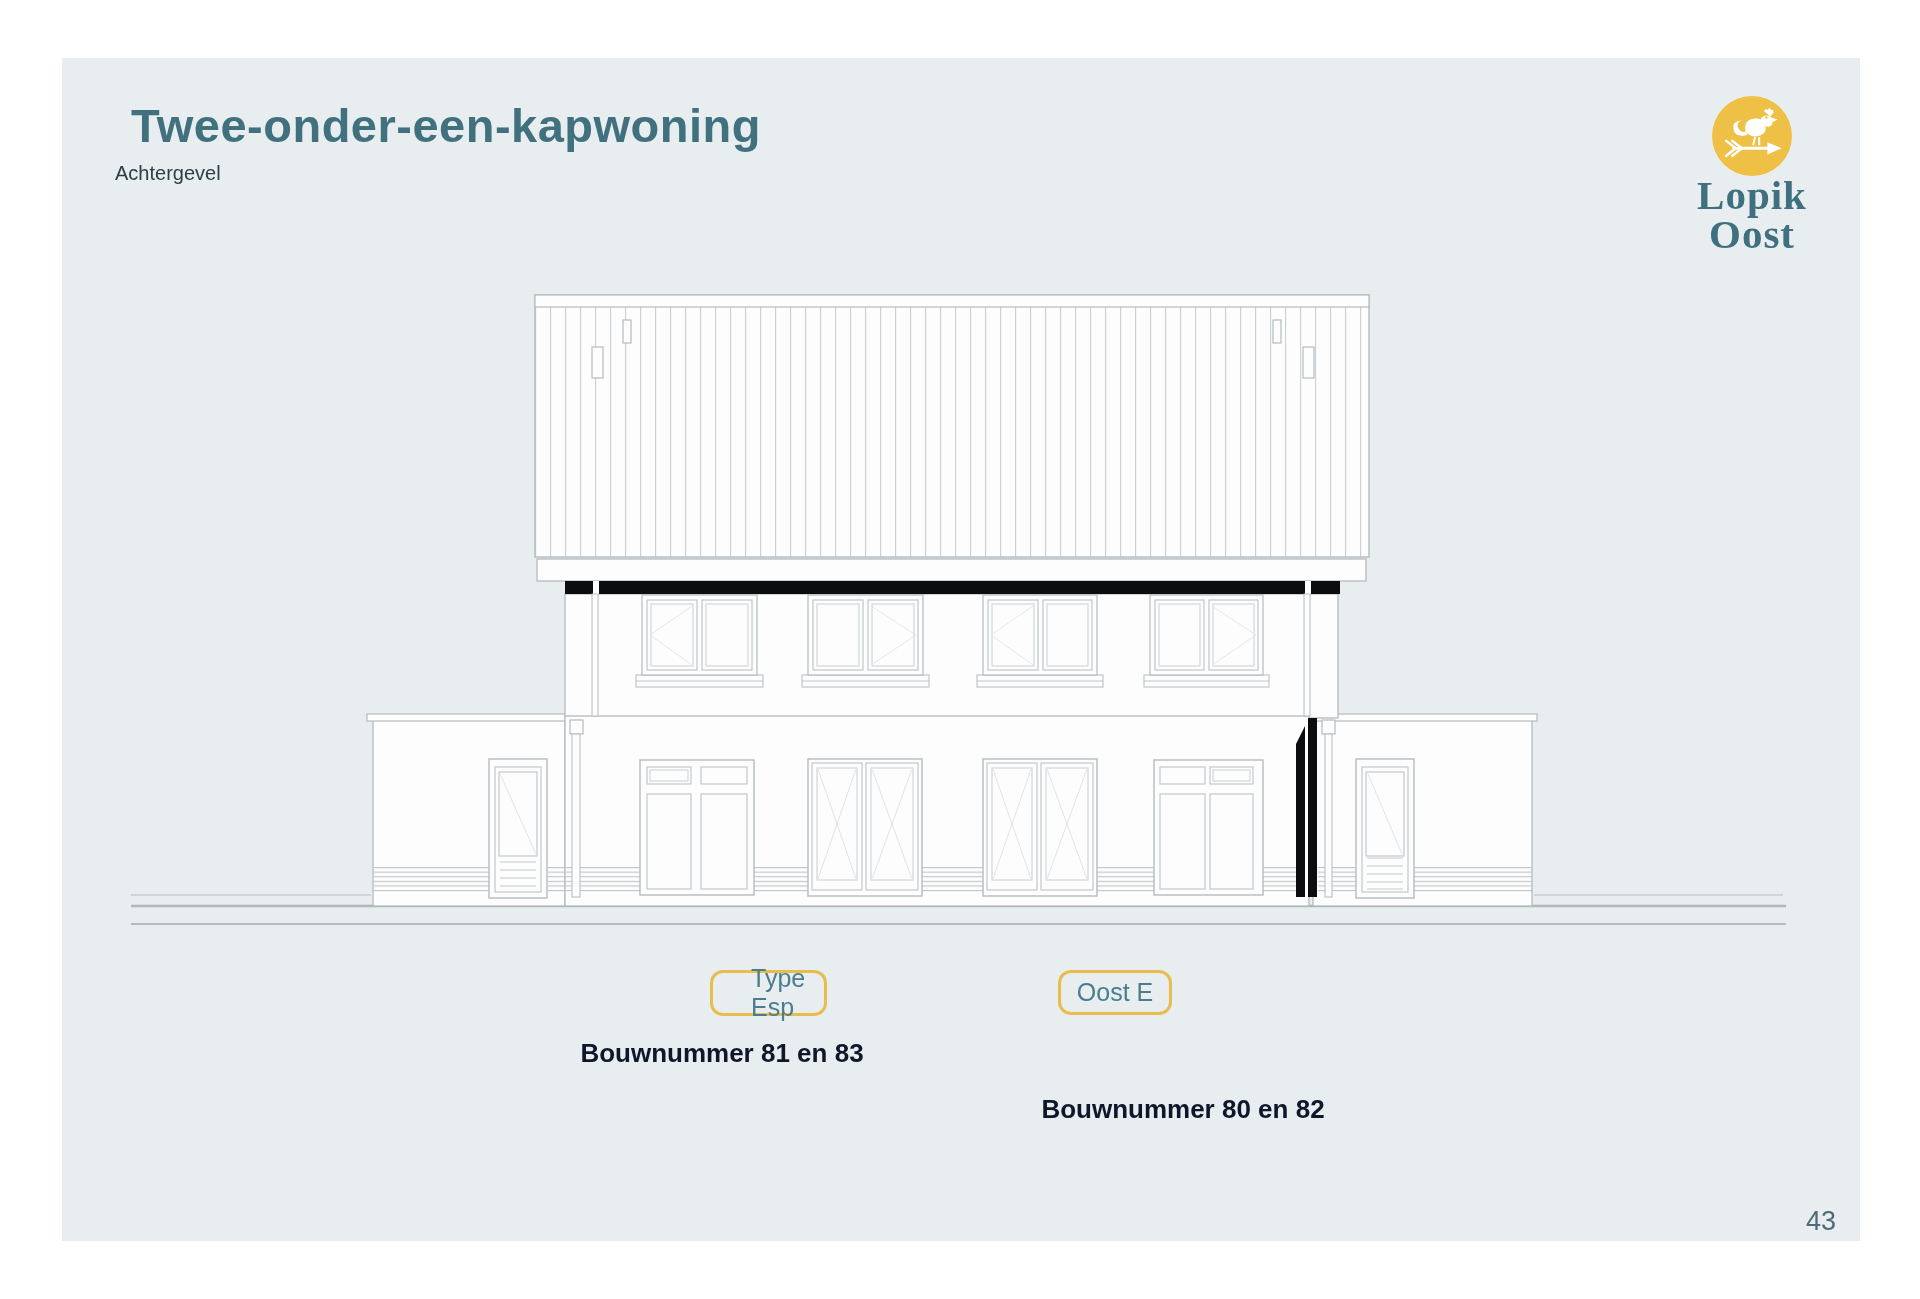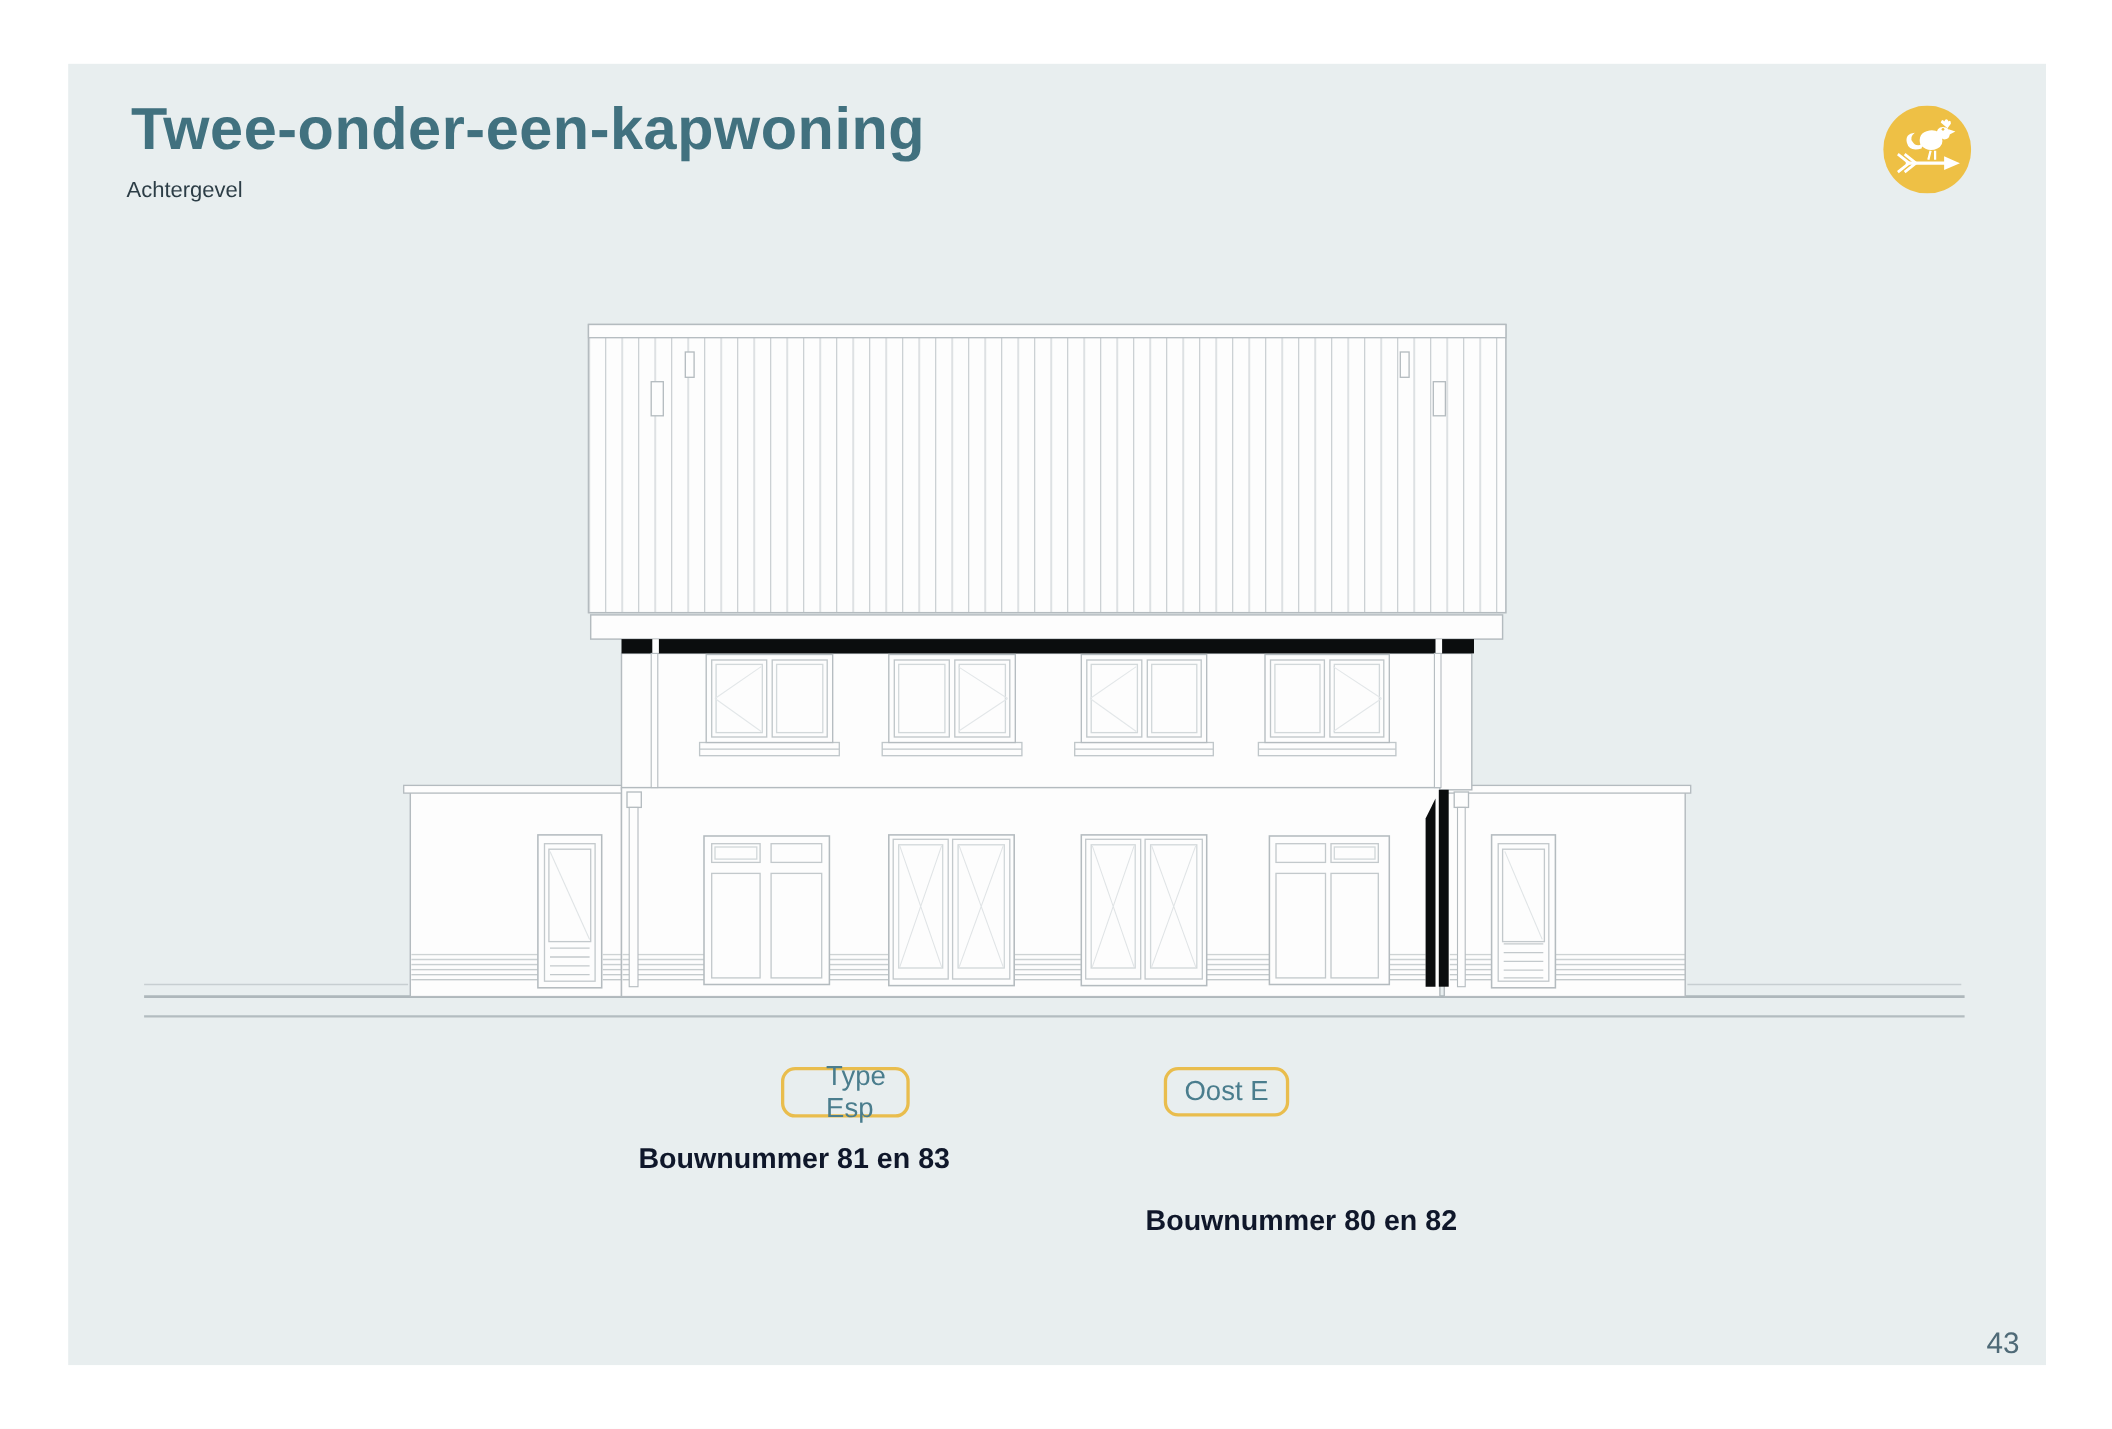--- a/index.html
+++ b/index.html
@@ -5,22 +5,22 @@
   html,body{margin:0;padding:0;}
   body{
     width:1920px;height:1299px;position:relative;background:#ffffff;
     font-family:"Liberation Sans", sans-serif;overflow:hidden;
   }
   .card{
     position:absolute;left:62px;top:58px;width:1798px;height:1183px;
     background:#e8eeef;
   }
   .title{
-    position:absolute;left:53px;top:24px;margin:4px;
-    font-size:54px;font-weight:700;color:#41717f;letter-spacing:.5px;
+    position:absolute;left:53px;top:24px;margin:16px;
+    font-size:47px;font-weight:700;color:#41717f;letter-spacing:.5px;
   }
   .subtitle{
     position:absolute;left:53px;top:104px;
     font-size:20px;font-weight:500;color:#2c3d46;
   }
   .logo{position:absolute;left:1610px;top:38px;width:160px;text-align:center;}
   .logo-circle{display:block;margin:0 auto;width:80px;height:80px;}
   .logo-text{
     margin-top:0px;font-family:"Liberation Serif", serif;font-weight:700;
     font-size:41px;line-height:.95;color:#40707f;letter-spacing:1px;
@@ -62,20 +62,24 @@
       <path d="M23 51 L13 43 M23 51 L13 59 M29 51 L19 43 M29 51 L19 59" stroke="#ffffff" stroke-width="2.4" fill="none"></path>
 
       <path d="M40 48 L42 40 M46 48 L46 40" stroke="#ffffff" stroke-width="2" fill="none"></path>
       <path d="M34 38 q-11 3 -13 -5 q-2 -8 7 -9 q-5 4 -2 8 q3 5 9 2 Z" fill="#ffffff"></path>
       <path d="M33 35 q-3 -11 8 -13 q9 -1 11 6 q2 7 -4 10 q-8 4 -15 -3 Z" fill="#ffffff"></path>
       <path d="M47 27 q0 -8 6 -8 q6 0 6 6 q0 5 -5 5 Z" fill="#ffffff"></path>
       <path d="M51 15 q1 -4 3 -1 q2 -4 4 0 q2 -2 2 2 l-3 4 Z" fill="#ffffff"></path>
       <path d="M58 21 L64 23 L58 26 Z" fill="#ffffff"></path>
       <circle cx="53" cy="21" r="1.2" fill="#eec045"></circle>
     </svg>
+    <div class="logo-text">
+      <span>Lopik</span>
+      <span>Oost</span>
+    </div>
   </div>
 
   <svg class="drawing" viewBox="62 58 1798 1183" preserveAspectRatio="none">
     <defs>
       <pattern id="clad" x="535" y="295" width="15" height="12" patternUnits="userSpaceOnUse">
         <rect width="15" height="12" fill="#fdfdfd"></rect>
         <line x1="0.6" y1="0" x2="0.6" y2="12" stroke="#c9cfd2" stroke-width="1.1"></line>
       </pattern>
       <pattern id="plinth" x="0" y="867" width="12" height="4.6" patternUnits="userSpaceOnUse">
         <line x1="0" y1="0.6" x2="12" y2="0.6" stroke="#b7bec1" stroke-width="1"></line>

